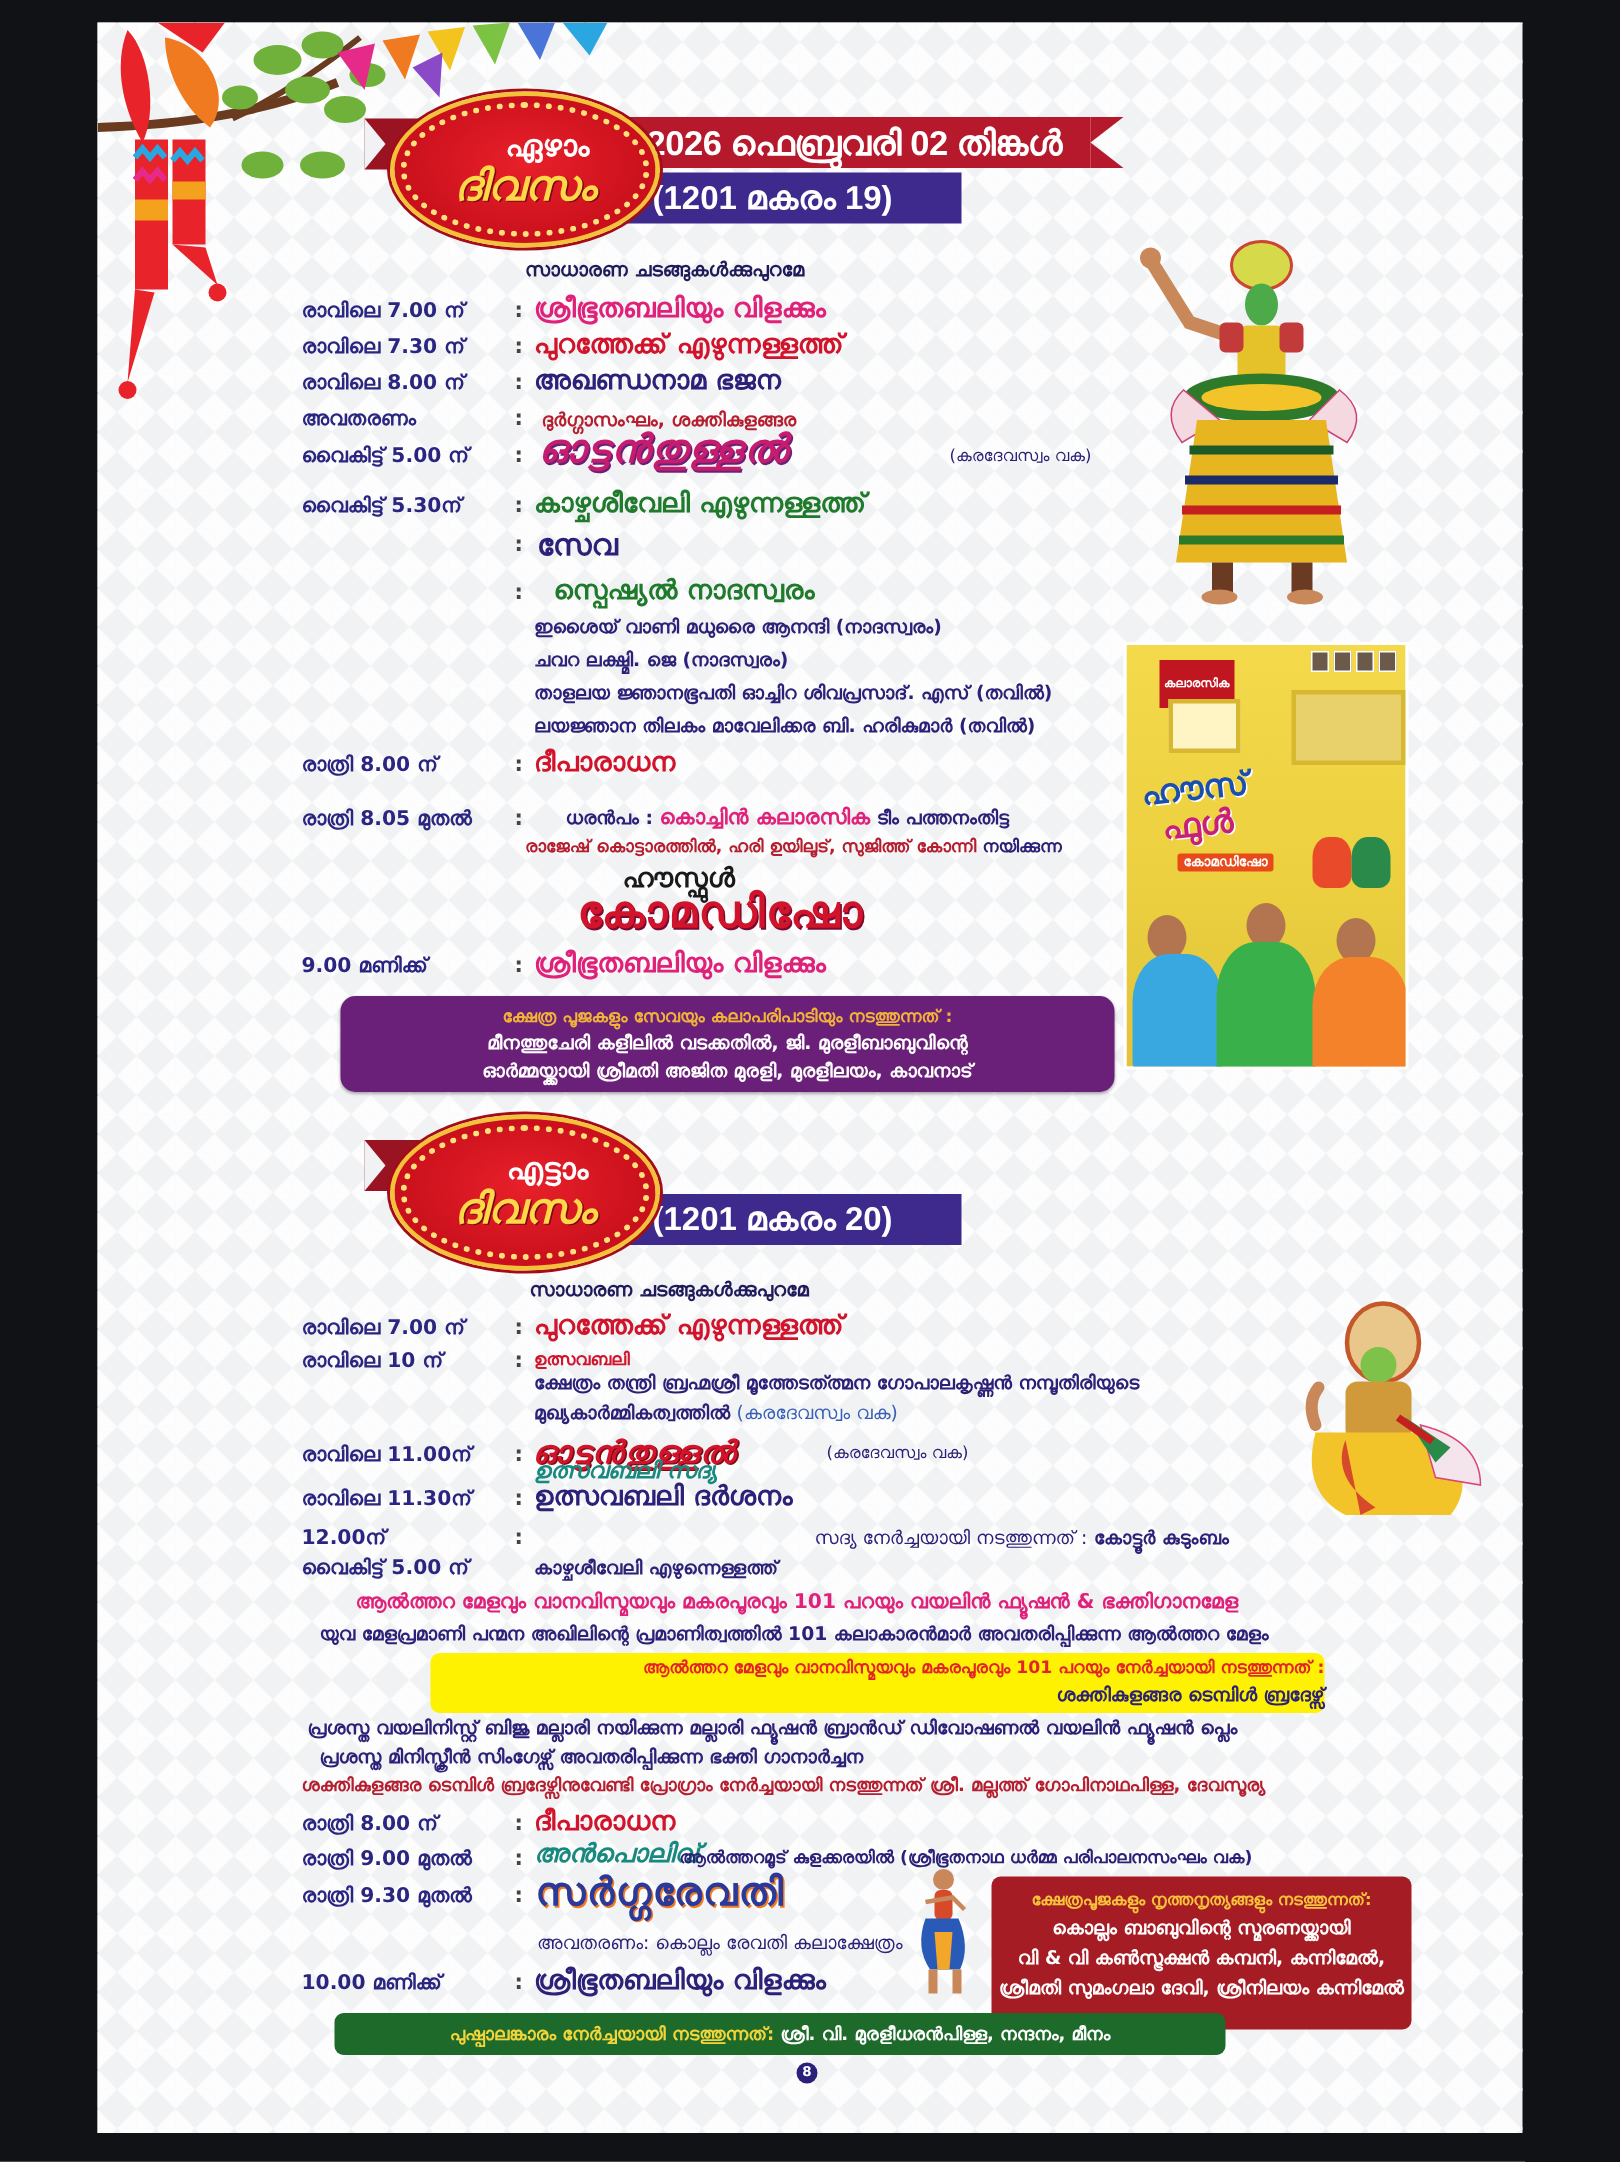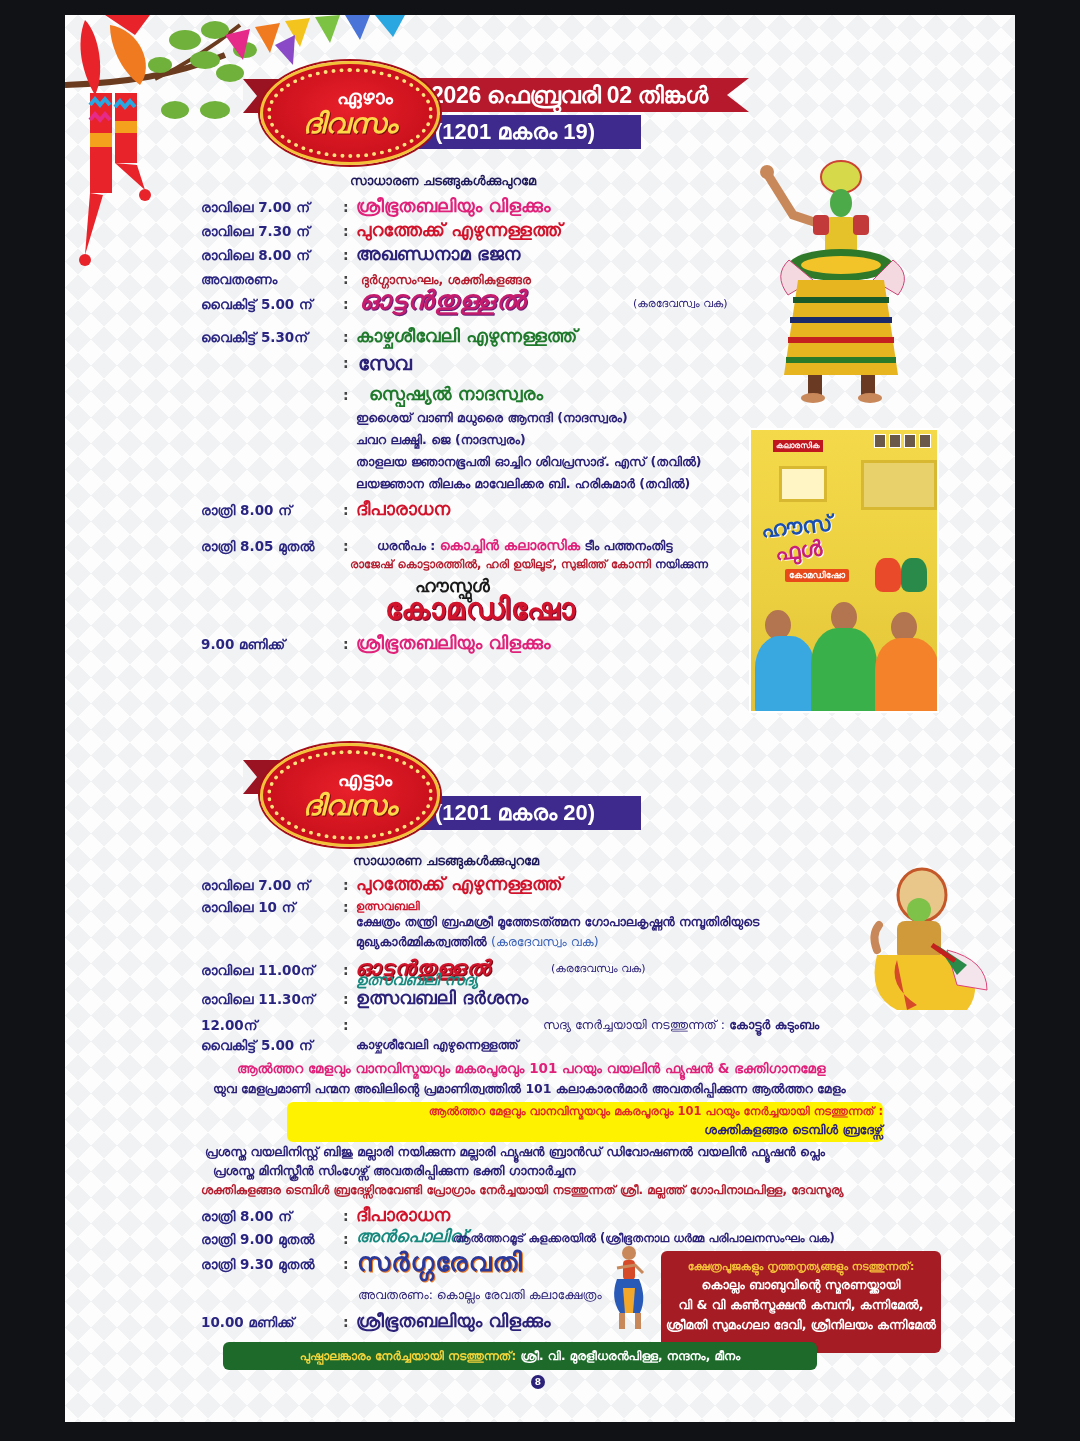--- a/index.html
+++ b/index.html
@@ -118,21 +118,21 @@
     position: absolute; left: 684px; top: 413px; width: 190px; height: 285px;
     background: linear-gradient(180deg, #f4d94a 0%, #ebcf3f 60%, #e3c23a 100%);
     border: 2px solid #fff; overflow: hidden;
   }
   .poster .win { position: absolute; background: #fff4c4; border: 3px solid #d7b830; }
   .poster .title1 { position: absolute; left: 10px; top: 84px; font-weight: bold; font-size: 22px; color: #1a4fb0; transform: rotate(-6deg); text-shadow: 1px 1px 0 #fff; }
   .poster .title2 { position: absolute; left: 24px; top: 108px; font-weight: bold; font-size: 22px; color: #c71f7a; transform: rotate(-6deg); text-shadow: 1px 1px 0 #fff; }
   .poster .tag { position: absolute; left: 34px; top: 139px; font-size: 9px; font-weight: bold; background: #e84a1a; color: #fff; padding: 1px 4px; border-radius: 2px; }
   .poster .person { position: absolute; border-radius: 40% 40% 8px 8px; }
   .poster .head { position: absolute; width: 26px; height: 30px; border-radius: 50%; background: #b27550; }
-  .poster .logo { position: absolute; left: 22px; top: 10px; font-size: 8px; font-weight: bold; background: #c0161f; color: #fff; padding: 1px 3px; }
+  .poster .logo { position: absolute; left: 22px; top: 10px; font-size: 8px; font-weight: bold; background: #c0161f; color: #fff; padding: 11px 3px; }
   .poster .thumbs { position: absolute; right: 6px; top: 4px; display: flex; gap: 3px; }
   .poster .thumbs span { width: 12px; height: 14px; background: #6b5a4a; border: 1px solid #fff; display: block; }
 </style>
 </head>
 <body>
 
 <div class="page">
 
   <svg class="branch" viewBox="0 0 240 260">
     <path d="M0 70 C60 68 110 60 160 40" stroke="#6b3b1f" stroke-width="6" fill="none"></path>
@@ -238,20 +238,25 @@
     <span class="maroon">രാജേഷ് കൊട്ടാരത്തിൽ, ഹരി ഉയിലൂട്, സുജിത്ത് കോന്നി</span>
     <span class="navy">നയിക്കുന്ന</span>
   </div>
   <div class="ev" style="left:350px; top:560px; font-size:18px; color:#1a1a1a;">ഹൗസ്ഫുൾ</div>
   <div class="display-title" style="left:320px; top:576px; font-size:30px; color:#d1132b; font-style:normal; text-shadow:1px 1px 0 #7a0a30;">കോമഡിഷോ</div>
 
   <div class="time" style="top:621px;">9.00 മണിക്ക്</div>
   <div class="colon" style="top:621px;">:</div>
   <div class="ev big pink" style="left:291px; top:617px;">ശ്രീഭൂതബലിയും വിളക്കും</div>
 
+  <div class="box-purple">
+    <div class="l1">ക്ഷേത്ര പൂജകളും സേവയും കലാപരിപാടിയും നടത്തുന്നത് :</div>
+    <div class="l2">മീനത്തുചേരി കളീലിൽ വടക്കതിൽ, ജി. മുരളീബാബുവിന്റെ</div>
+    <div class="l2">ഓർമ്മയ്ക്കായി ശ്രീമതി അജിത മുരളി, മുരളീലയം, കാവനാട്</div>
+  </div>
 
   <svg class="abs dancer" style="left:688px; top:140px; width:170px; height:250px;" viewBox="0 0 170 250">
     <path d="M15 20 L40 60 L70 70" stroke="#c9885a" stroke-width="9" fill="none" stroke-linecap="round"></path>
     <circle cx="14" cy="17" r="7" fill="#c9885a"></circle>
     <ellipse cx="88" cy="22" rx="20" ry="16" fill="#d6d94a" stroke="#c43" stroke-width="2"></ellipse>
     <ellipse cx="88" cy="48" rx="11" ry="14" fill="#4caa48"></ellipse>
     <rect x="72" y="62" width="32" height="40" rx="6" fill="#e6c22a"></rect>
     <rect x="60" y="60" width="16" height="20" rx="4" fill="#c23a3a"></rect>
     <rect x="100" y="60" width="16" height="20" rx="4" fill="#c23a3a"></rect>
     <ellipse cx="88" cy="110" rx="52" ry="16" fill="#2f7a2a"></ellipse>

